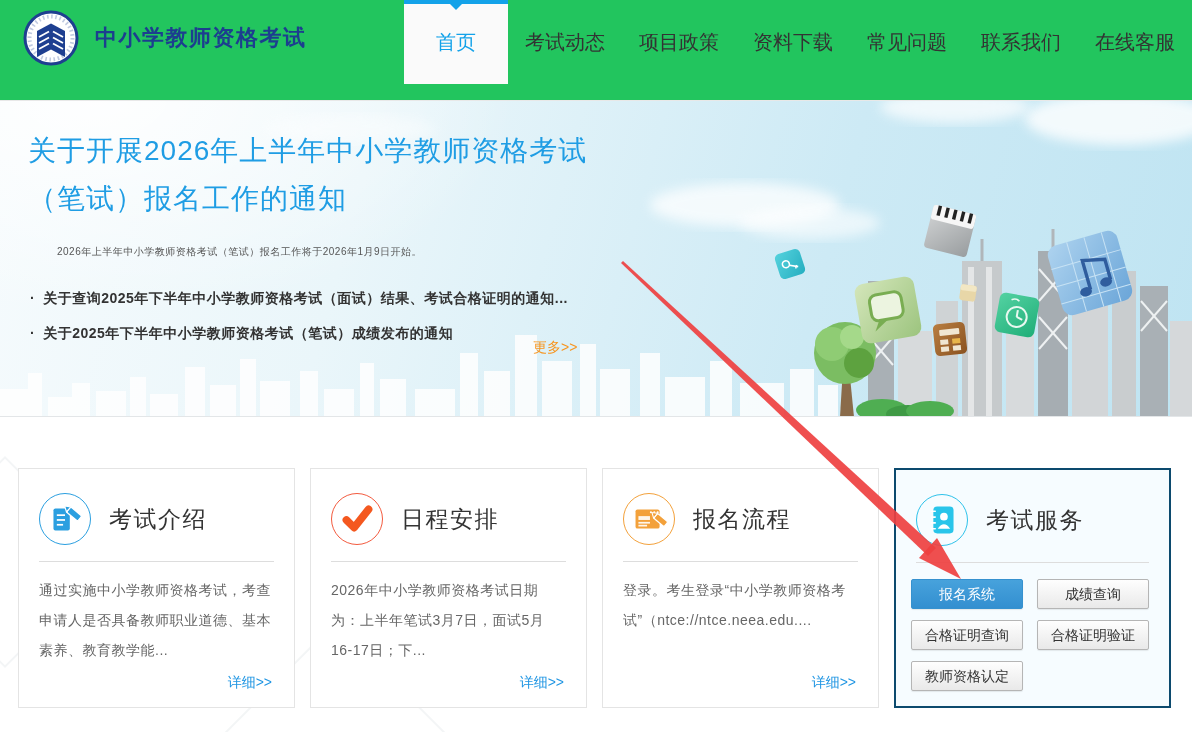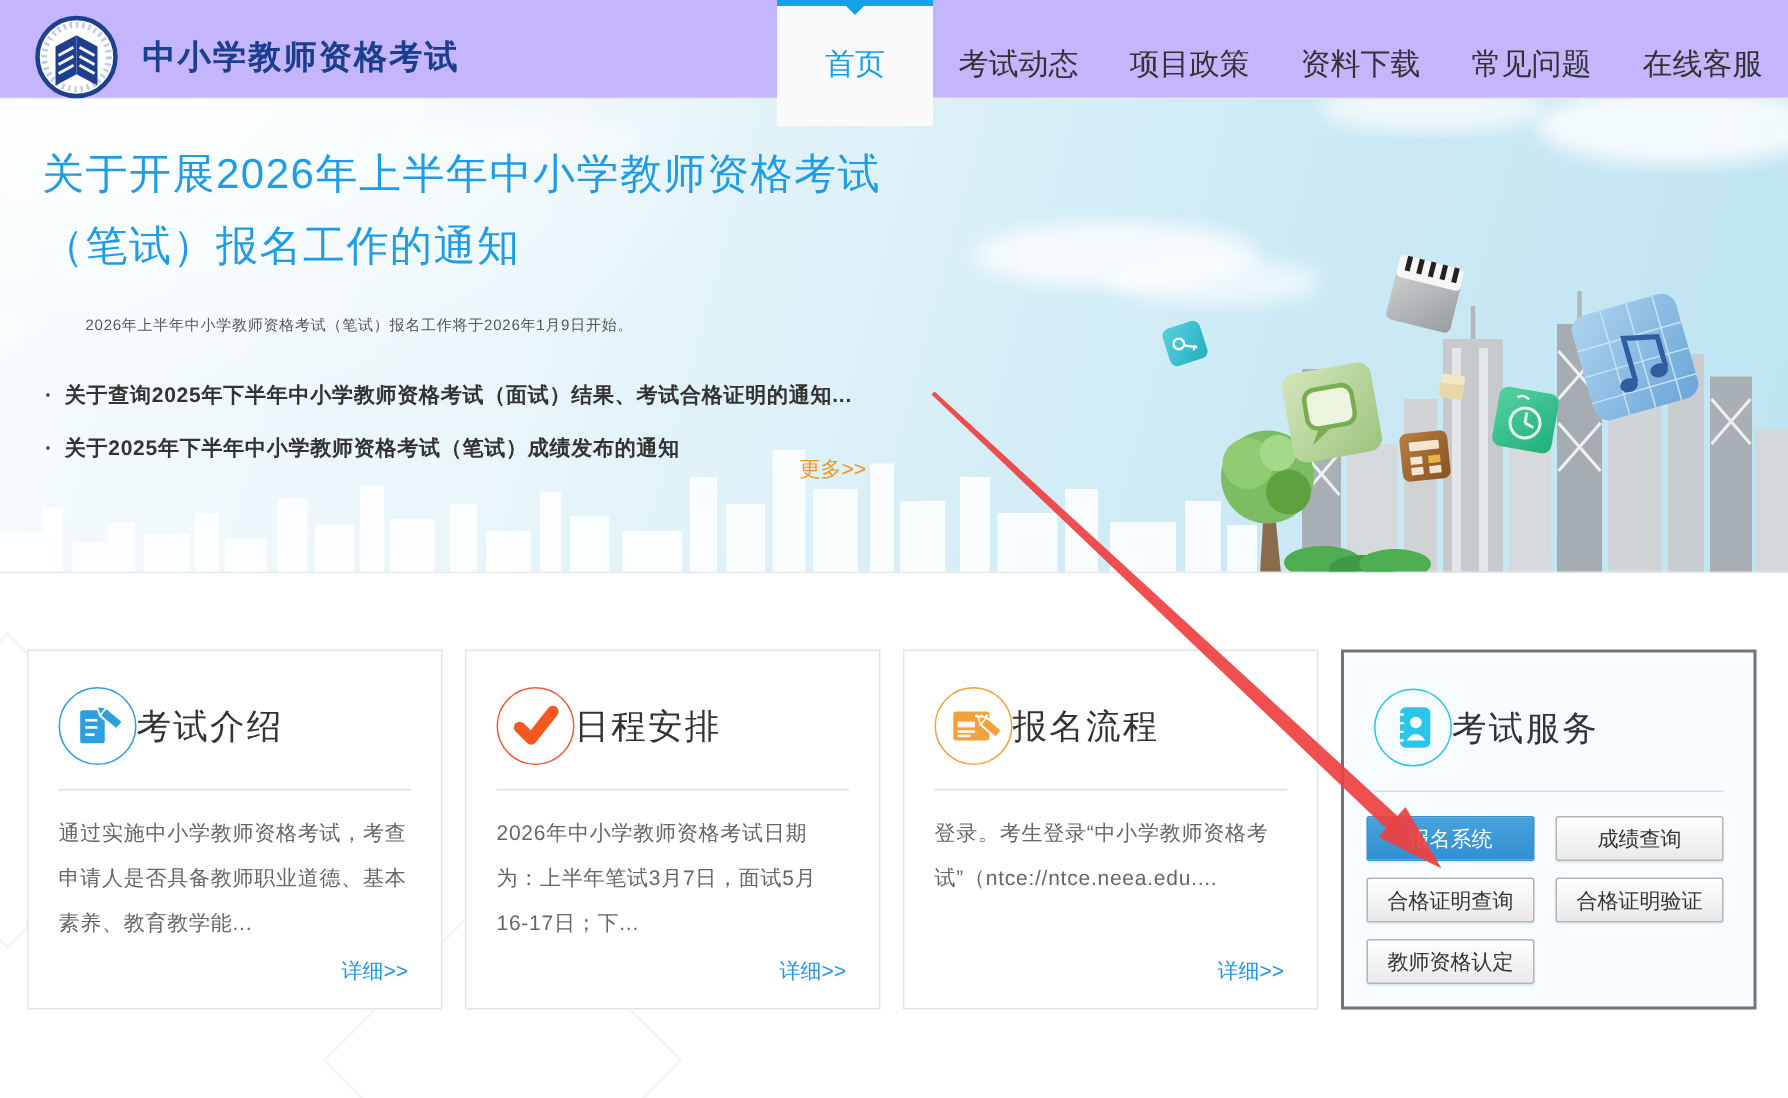--- a/index.html
+++ b/index.html
@@ -1,21 +1,21 @@
 <!DOCTYPE html>
 <html><head>
 <meta charset="utf-8">
 <style>
   * { margin:0; padding:0; box-sizing:border-box; }
   html,body { background:#fff; }
   body { font-family:"Liberation Sans","DejaVu Sans",sans-serif; }
   .page { position:relative; width:1192px; height:732px; overflow:hidden; background:#fff; }
 
   
-  .header { position:relative; height:66px; background:#c4b5fd; border-bottom:1px solid #e8e8e8; z-index:10;font-family:Liberation Mono, monospace; }
+  .header { position:relative; height:101px; background:#22c55e; border-bottom:1px solid #e8e8e8; z-index:10;font-family:Liberation Mono, monospace; }
   .logo-wrap { position:absolute; left:23px; top:10px; display:flex; align-items:center; gap:16px; }
   .logo-circle { width:56px; height:56px; }
   .site-title { font-size:22px; font-weight:bold; color:#1c3e8f; letter-spacing:1.5px; }
   .nav { position:absolute; right:0; top:0; height:84px; display:flex; align-items:stretch; }
   .nav-item { display:flex; align-items:center; padding:0 17px; font-size:20px; color:#333; cursor:pointer; position:relative; }
   .nav-item.active { background:#fafafa; color:#13a2e9; padding:0 32px; }
   .nav-item.active::before { content:""; position:absolute; left:0; right:0; top:0; height:4px; background:#13a2e9; }
   .nav-item.active::after { content:""; position:absolute; left:50%; top:4px; margin-left:-6px;
     border:6px solid transparent; border-top-color:#13a2e9; }
 
@@ -34,22 +34,22 @@
   .news-item::before { content:"·"; font-weight:bold; margin-right:8px; color:#333; }
   .more-link { position:absolute; left:533px; top:238px; font-size:14px; color:#f7941e; cursor:pointer; z-index:3; }
 
   
   .cards-section { position:relative; height:332px; background:#fff; }
   .wm { position:absolute; border:2px solid rgba(160,170,180,.12); }
   .wm1 { width:150px; height:150px; left:-70px; top:70px; transform:rotate(45deg); }
   .wm2 { width:170px; height:170px; left:250px; top:240px; transform:rotate(45deg); }
   .card { position:absolute; top:51px; width:277px; height:240px; background:#fff; border:1px solid #e4e4e4; }
   .card1 { left:18px; } .card2 { left:310px; } .card3 { left:602px; }
-  .card.card-service { left:894px; border:2px solid #737373; background:#f6fcff; }
-  .card-head { display:flex; align-items:center; padding:24px 22px 16px 20px; }
+  .card.card-service { left:894px; border:2px solid #0c4a6e; background:#f6fcff; }
+  .card-head { display:flex; align-items:center; gap:18px; padding:24px 22px 16px 20px; }
   .icon-circle { width:52px; height:52px; border-radius:50%; display:flex; align-items:center; justify-content:center; flex:0 0 auto; }
   .ic-blue { border:1px solid #2b9fe0; } .ic-red { border:1px solid #f35b3f; }
   .ic-orange { border:1px solid #f3a13b; } .ic-cyan { border:1px solid #2ec2ea; }
   .card-title { font-size:23px; font-weight:400; color:#333; letter-spacing:1.5px; }
   .card-divider { height:1px; background:#ddd; margin:0 20px; }
   .card-body { padding:13px 22px 0 20px; font-size:14px; color:#666; line-height:30px; letter-spacing:.5px; }
   .card-link { position:absolute; right:22px; bottom:15px; font-size:14px; color:#2196e3; cursor:pointer; }
   .svc-grid { display:grid; grid-template-columns:112px 112px; column-gap:14px; row-gap:11px; padding:16px 0 0 15px; }
   .svc-btn { width:112px; height:30px; line-height:28px; text-align:center; font-size:14px; color:#333;
     background:linear-gradient(#fefefe,#e9e9e9); border:1px solid #b5b5b5; border-radius:2px;
@@ -79,20 +79,21 @@
         <line x1="40" y1="39" x2="30" y2="33.5" stroke="#fff" stroke-width="1.8"></line>
       </svg>
       <div class="site-title">中小学教师资格考试</div>
     </div>
     <div class="nav">
       <div class="nav-item active">首页</div>
       <div class="nav-item">考试动态</div>
       <div class="nav-item">项目政策</div>
       <div class="nav-item">资料下载</div>
       <div class="nav-item">常见问题</div>
+      <div class="nav-item">联系我们</div>
       <div class="nav-item">在线客服</div>
     </div>
   </div>
 
   <div class="banner">
     <svg class="banner-scene" viewBox="0 0 1192 316">
       <defs>
         <filter id="blur6">
             <feGaussianBlur stdDeviation="6"></feGaussianBlur>
           </filter>

